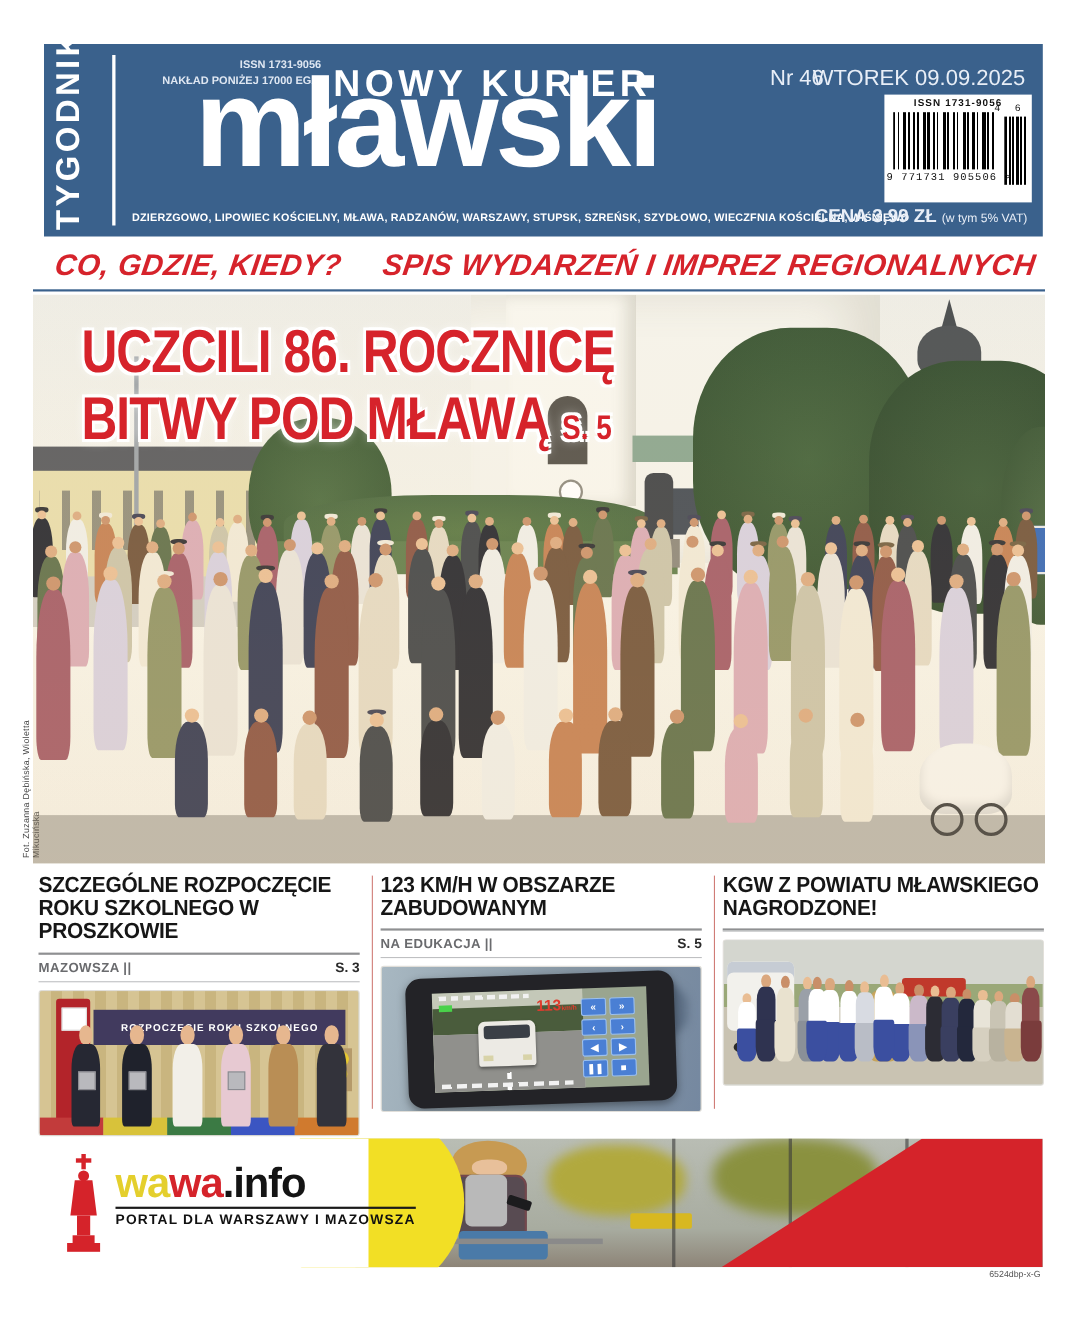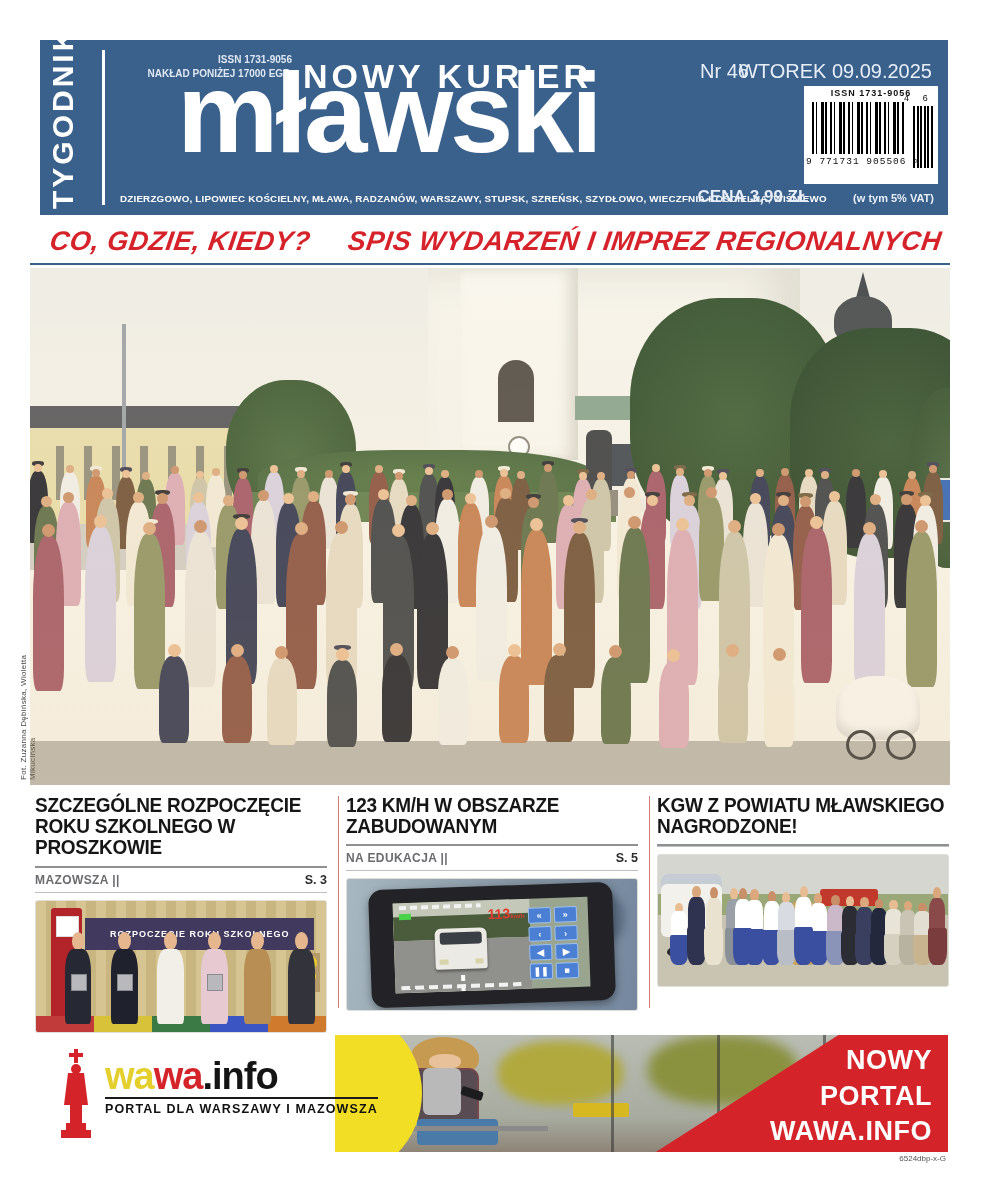--- a/index.html
+++ b/index.html
@@ -9,21 +9,21 @@
   
   #masthead{left:40px;top:40px;width:908px;height:175px;background:#3a618c;}
   .vert-label{writing-mode:vertical-rl;transform:rotate(180deg);color:#fff;font-weight:700;
               font-size:30px;letter-spacing:3px;}
   .issn-block{color:#dfe7f2;font-size:10px;font-weight:700;text-align:right;line-height:1.35;}
   .title-top{color:#fff;font-weight:700;font-size:34px;letter-spacing:4px;white-space:nowrap;}
   .title-main{color:#fff;font-weight:700;font-size:114px;letter-spacing:-3px;line-height:1;white-space:nowrap;}
   .issue-date{color:#e8eef7;font-size:20px;white-space:nowrap;}
   .towns{color:#fff;font-size:9.8px;font-weight:700;letter-spacing:.2px;white-space:nowrap;}
   .price{color:#e8eef7;font-weight:700;font-size:17px;white-space:nowrap;}
-  .price small{font-size:11px;font-weight:700;margin-left:40px;}
+  .price small{font-size:11px;font-weight:400;}
   #barcode{right:10px;top:46px;width:134px;height:98px;background:#fff;padding:2px 4px;box-sizing:border-box;}
   .bc-issn{font-size:9px;color:#111;text-align:center;letter-spacing:1px;font-weight:700;}
   .bc-main{position:absolute;left:8px;top:16px;width:92px;height:52px;background:
     repeating-linear-gradient(90deg,#000 0 2px,#fff 2px 4px,#000 4px 5px,#fff 5px 9px,#000 9px 12px,#fff 12px 13px,#000 13px 15px,#fff 15px 18px);}
   .bc-digits{position:absolute;left:2px;top:70px;width:104px;text-align:center;font-size:9.5px;
              font-family:"Liberation Mono",monospace;color:#111;letter-spacing:1px;white-space:nowrap;}
   .bc-addon-num{position:absolute;right:6px;top:8px;font-size:9px;color:#111;letter-spacing:4px;font-family:"Liberation Mono",monospace;}
   .bc-addon{position:absolute;right:5px;top:20px;width:20px;height:62px;background:
     repeating-linear-gradient(90deg,#000 0 2px,#fff 2px 4px,#000 4px 6px,#fff 6px 7px);}
   
@@ -560,20 +560,27 @@
           <div style="position: absolute; left: 8.5px; top: 0px; width: 13px; height: 13px; border-radius: 50%; background: rgb(201, 143, 104);"></div>
         </div>
       </div>
 
     <div class="abs" style="left:806px;top:408px;width:84px;height:64px;background:#f6f4ef;border-radius:45% 45% 28% 28%;z-index:6;box-shadow:inset 0 -8px 10px rgba(0,0,0,.12);"></div>
     <div class="abs" style="left:816px;top:462px;width:24px;height:24px;border:3px solid #3a3a3a;border-radius:50%;z-index:6;"></div>
     <div class="abs" style="left:856px;top:462px;width:24px;height:24px;border:3px solid #3a3a3a;border-radius:50%;z-index:6;"></div>
 
     <div class="abs" style="inset:0;background:linear-gradient(rgba(255,244,214,.10),rgba(255,214,150,.16));pointer-events:none;z-index:7;"></div>
 
+    <div class="abs" style="left:44px;top:24px;z-index:10;">
+      <div class="headline">UCZCILI 86. ROCZNICĘ</div>
+      <div class="headline" style="margin-top:6px;">
+        <span>BITWY POD MŁAWĄ</span>
+        <span class="pg">S. 5</span>
+      </div>
+    </div>
   </div>
   <div class="abs photo-credit" style="left:19px;top:620px;height:160px;">Fot. Zuzanna Dębińska, Wioletta Mikucińska</div>
 
   <div class="abs vdiv" style="left:338px;top:796px;height:212px;"></div>
   <div class="abs vdiv" style="left:649px;top:796px;height:212px;"></div>
 
   <div class="abs teaser" style="left:35px;top:795px;">
     <h3 class="t-title">SZCZEGÓLNE ROZPOCZĘCIE ROKU SZKOLNEGO W PROSZKOWIE</h3>
     <div class="t-rule1"></div>
     <div class="t-meta">
@@ -817,21 +824,16 @@
       <div class="abs" style="left:70px;top:22px;">
         <div class="wawa-txt">
           <span style="color:#e4cf2d;">wa</span><span style="color:#d5232a;">wa</span><span style="color:#141414;">.info</span>
         </div>
         <div class="wawa-tagline">PORTAL DLA WARSZAWY I MAZOWSZA</div>
       </div>
     </div>
 
     <div class="abs" style="left:0;top:0;width:913px;height:117px;background:#d5232a;
          clip-path:polygon(68% 100%,88% 0,100% 0,100% 100%);"></div>
-    <div class="abs ad-red-lines" style="right:16px;top:8px;">
-      <div>NOWY</div>
-      <div>PORTAL</div>
-      <div>WAWA.INFO</div>
-    </div>
   </div>
   <div class="abs ad-code" style="right:42px;top:1154px;">6524dbp-x-G</div>
 
 </div>
 
 </body></html>

